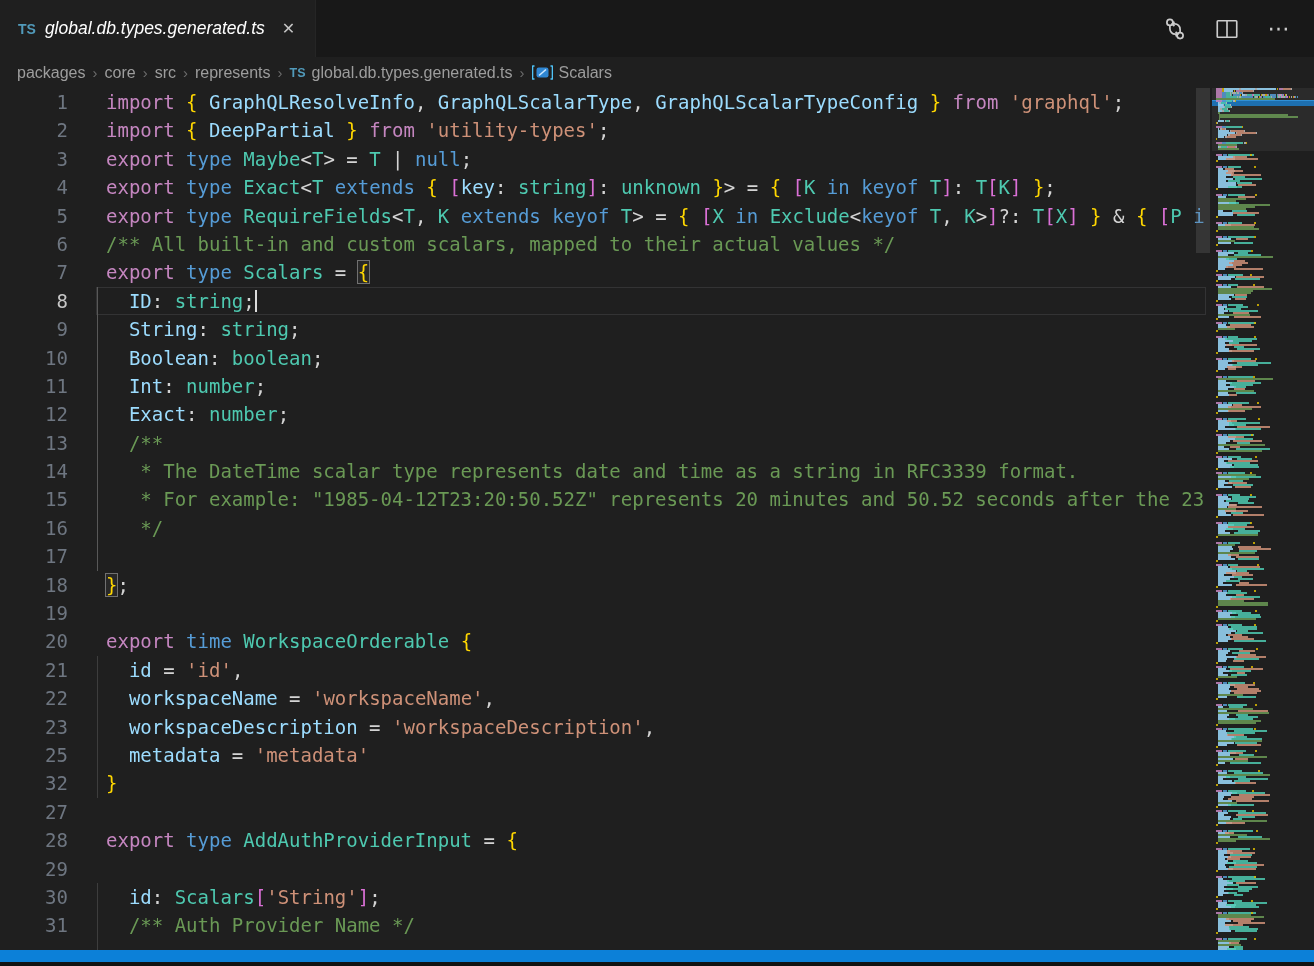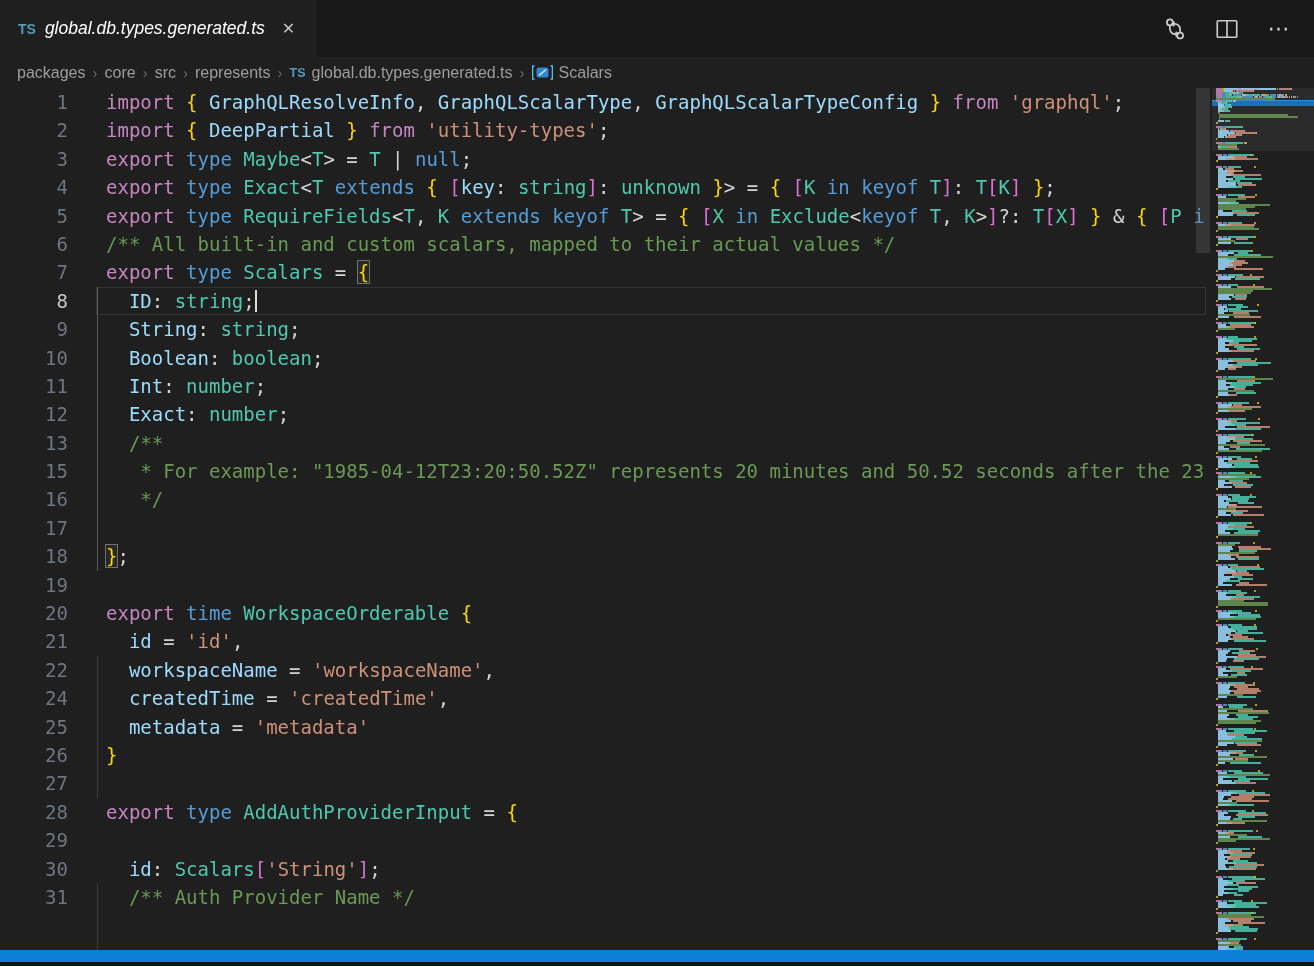--- a/index.html
+++ b/index.html
@@ -127,31 +127,32 @@
       <div class="row"><span class="ln">4</span><span class="lc"><span class="tk-kw">export </span><span class="tk-kw2">type </span><span class="tk-typ">Exact</span><span class="tk-pun">&lt;</span><span class="tk-typ">T</span><span class="tk-kw2"> extends </span><span class="tk-b1">{ </span><span class="tk-b2">[</span><span class="tk-var">key</span><span class="tk-pun">: </span><span class="tk-typ">string</span><span class="tk-b2">]</span><span class="tk-pun">: </span><span class="tk-typ">unknown</span><span class="tk-b1"> }</span><span class="tk-pun">&gt; = </span><span class="tk-b1">{ </span><span class="tk-b2">[</span><span class="tk-typ">K</span><span class="tk-kw2"> in </span><span class="tk-kw2">keyof</span><span class="tk-pun"> </span><span class="tk-typ">T</span><span class="tk-b2">]</span><span class="tk-pun">: </span><span class="tk-typ">T</span><span class="tk-b2">[</span><span class="tk-typ">K</span><span class="tk-b2">]</span><span class="tk-b1"> }</span><span class="tk-pun">;</span></span></div>
       <div class="row"><span class="ln">5</span><span class="lc"><span class="tk-kw">export </span><span class="tk-kw2">type </span><span class="tk-typ">RequireFields</span><span class="tk-pun">&lt;</span><span class="tk-typ">T</span><span class="tk-pun">, </span><span class="tk-typ">K</span><span class="tk-kw2"> extends </span><span class="tk-kw2">keyof</span><span class="tk-pun"> </span><span class="tk-typ">T</span><span class="tk-pun">&gt; = </span><span class="tk-b1">{ </span><span class="tk-b2">[</span><span class="tk-typ">X</span><span class="tk-kw2"> in </span><span class="tk-typ">Exclude</span><span class="tk-pun">&lt;</span><span class="tk-kw2">keyof</span><span class="tk-pun"> </span><span class="tk-typ">T</span><span class="tk-pun">, </span><span class="tk-typ">K</span><span class="tk-pun">&gt;</span><span class="tk-b2">]</span><span class="tk-pun">?: </span><span class="tk-typ">T</span><span class="tk-b2">[</span><span class="tk-typ">X</span><span class="tk-b2">]</span><span class="tk-b1"> }</span><span class="tk-pun"> &amp; </span><span class="tk-b1">{ </span><span class="tk-b2">[</span><span class="tk-typ">P</span><span class="tk-kw2"> i</span></span></div>
       <div class="row"><span class="ln">6</span><span class="lc"><span class="tk-com">/** All built-in and custom scalars, mapped to their actual values */</span></span></div>
       <div class="row"><span class="ln">7</span><span class="lc"><span class="tk-kw">export </span><span class="tk-kw2">type </span><span class="tk-typ">Scalars</span><span class="tk-pun"> = </span><span class="tk-b1m">{</span></span></div>
       <div class="row"><span class="ln active">8</span><span class="lc"><span class="tk-pun">  </span><span class="tk-var">ID</span><span class="tk-pun">: </span><span class="tk-typ">string</span><span class="tk-pun">;</span><span class="cursor"></span></span></div>
       <div class="row"><span class="ln">9</span><span class="lc"><span class="tk-pun">  </span><span class="tk-var">String</span><span class="tk-pun">: </span><span class="tk-typ">string</span><span class="tk-pun">;</span></span></div>
       <div class="row"><span class="ln">10</span><span class="lc"><span class="tk-pun">  </span><span class="tk-var">Boolean</span><span class="tk-pun">: </span><span class="tk-typ">boolean</span><span class="tk-pun">;</span></span></div>
       <div class="row"><span class="ln">11</span><span class="lc"><span class="tk-pun">  </span><span class="tk-var">Int</span><span class="tk-pun">: </span><span class="tk-typ">number</span><span class="tk-pun">;</span></span></div>
       <div class="row"><span class="ln">12</span><span class="lc"><span class="tk-pun">  </span><span class="tk-var">Exact</span><span class="tk-pun">: </span><span class="tk-typ">number</span><span class="tk-pun">;</span></span></div>
       <div class="row"><span class="ln">13</span><span class="lc"><span class="tk-pun">  </span><span class="tk-com">/**</span></span></div>
+      <div class="row"><span class="ln">14</span><span class="lc"><span class="tk-com">   * The DateTime scalar type represents date and time as a string in RFC3339 format.</span></span></div>
       <div class="row"><span class="ln">15</span><span class="lc"><span class="tk-com">   * For example: "1985-04-12T23:20:50.52Z" represents 20 minutes and 50.52 seconds after the 23</span></span></div>
       <div class="row"><span class="ln">16</span><span class="lc"><span class="tk-com">   */</span></span></div>
       <div class="row"><span class="ln">17</span></div>
       <div class="row"><span class="ln">18</span><span class="lc"><span class="tk-b1m">}</span><span class="tk-pun">;</span></span></div>
       <div class="row"><span class="ln">19</span><span class="lc"></span></div>
       <div class="row"><span class="ln">20</span><span class="lc"><span class="tk-kw">export </span><span class="tk-kw2">time </span><span class="tk-typ">WorkspaceOrderable </span><span class="tk-b1">{</span></span></div>
       <div class="row"><span class="ln">21</span><span class="lc"><span class="tk-pun">  </span><span class="tk-var">id</span><span class="tk-pun"> = </span><span class="tk-str">'id'</span><span class="tk-pun">,</span></span></div>
       <div class="row"><span class="ln">22</span><span class="lc"><span class="tk-pun">  </span><span class="tk-var">workspaceName</span><span class="tk-pun"> = </span><span class="tk-str">'workspaceName'</span><span class="tk-pun">,</span></span></div>
-      <div class="row"><span class="ln">24</span><span class="lc"><span class="tk-pun">  </span><span class="tk-var">createdTime</span><span class="tk-pun"> = </span><span class="tk-str">'createdTime'</span><span class="tk-pun">,</span></span></div>
+      <div class="row"><span class="ln">23</span><span class="lc"><span class="tk-pun">  </span><span class="tk-var">workspaceDescription</span><span class="tk-pun"> = </span><span class="tk-str">'workspaceDescription'</span><span class="tk-pun">,</span></span></div>
       <div class="row"><span class="ln">25</span><span class="lc"><span class="tk-pun">  </span><span class="tk-var">metadata</span><span class="tk-pun"> = </span><span class="tk-str">'metadata'</span></span></div>
-      <div class="row"><span class="ln">26</span><span class="lc"><span class="tk-b1">}</span></span></div>
+      <div class="row"><span class="ln">32</span><span class="lc"><span class="tk-b1">}</span></span></div>
       <div class="row"><span class="ln">27</span><span class="lc"></span></div>
       <div class="row"><span class="ln">28</span><span class="lc"><span class="tk-kw">export </span><span class="tk-kw2">type </span><span class="tk-typ">AddAuthProviderInput</span><span class="tk-pun"> = </span><span class="tk-b1">{</span></span></div>
       <div class="row"><span class="ln">29</span></div>
       <div class="row"><span class="ln">30</span><span class="lc"><span class="tk-pun">  </span><span class="tk-var">id</span><span class="tk-pun">: </span><span class="tk-typ">Scalars</span><span class="tk-b2">[</span><span class="tk-str">'String'</span><span class="tk-b2">]</span><span class="tk-pun">;</span></span></div>
       <div class="row"><span class="ln">31</span><span class="lc"><span class="tk-pun">  </span><span class="tk-com">/** Auth Provider Name */</span></span></div>
     </div>
   <div class="vscroll"></div>
   <div class="minimap" id="minimap">
     <div class="mm-slider"></div>
     <div class="mm-hl"></div>

